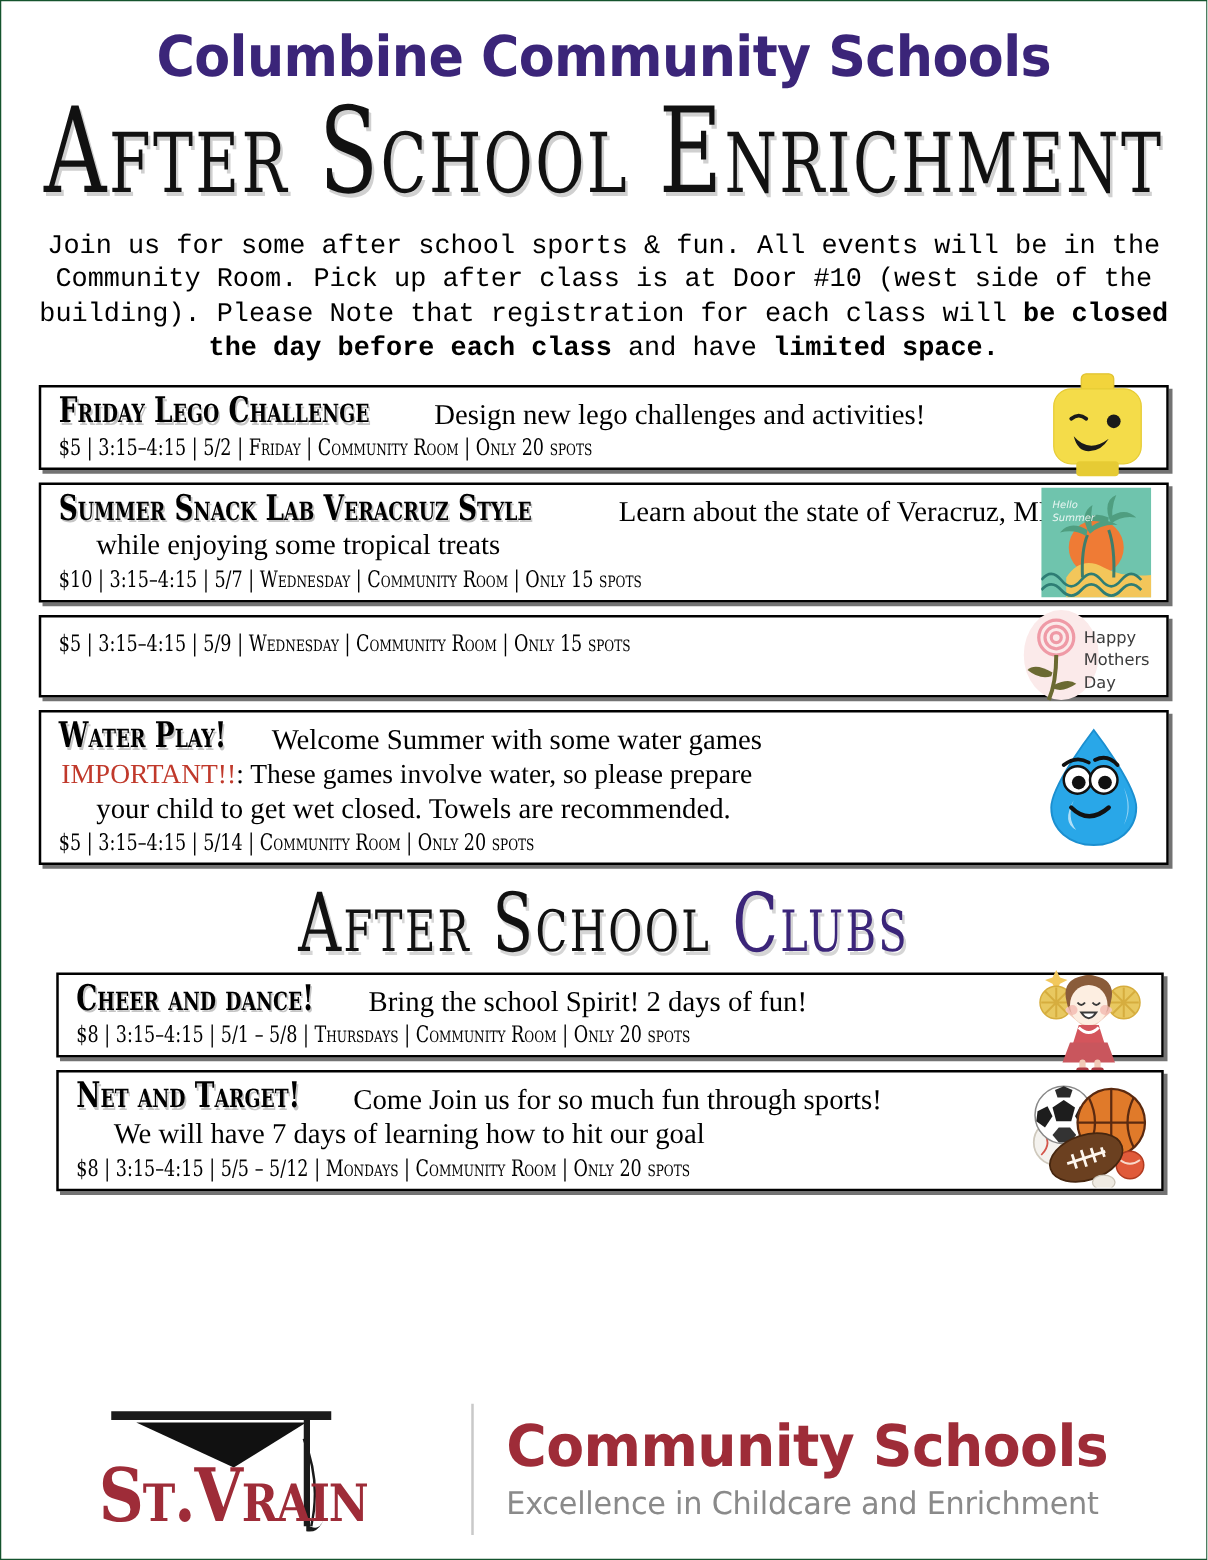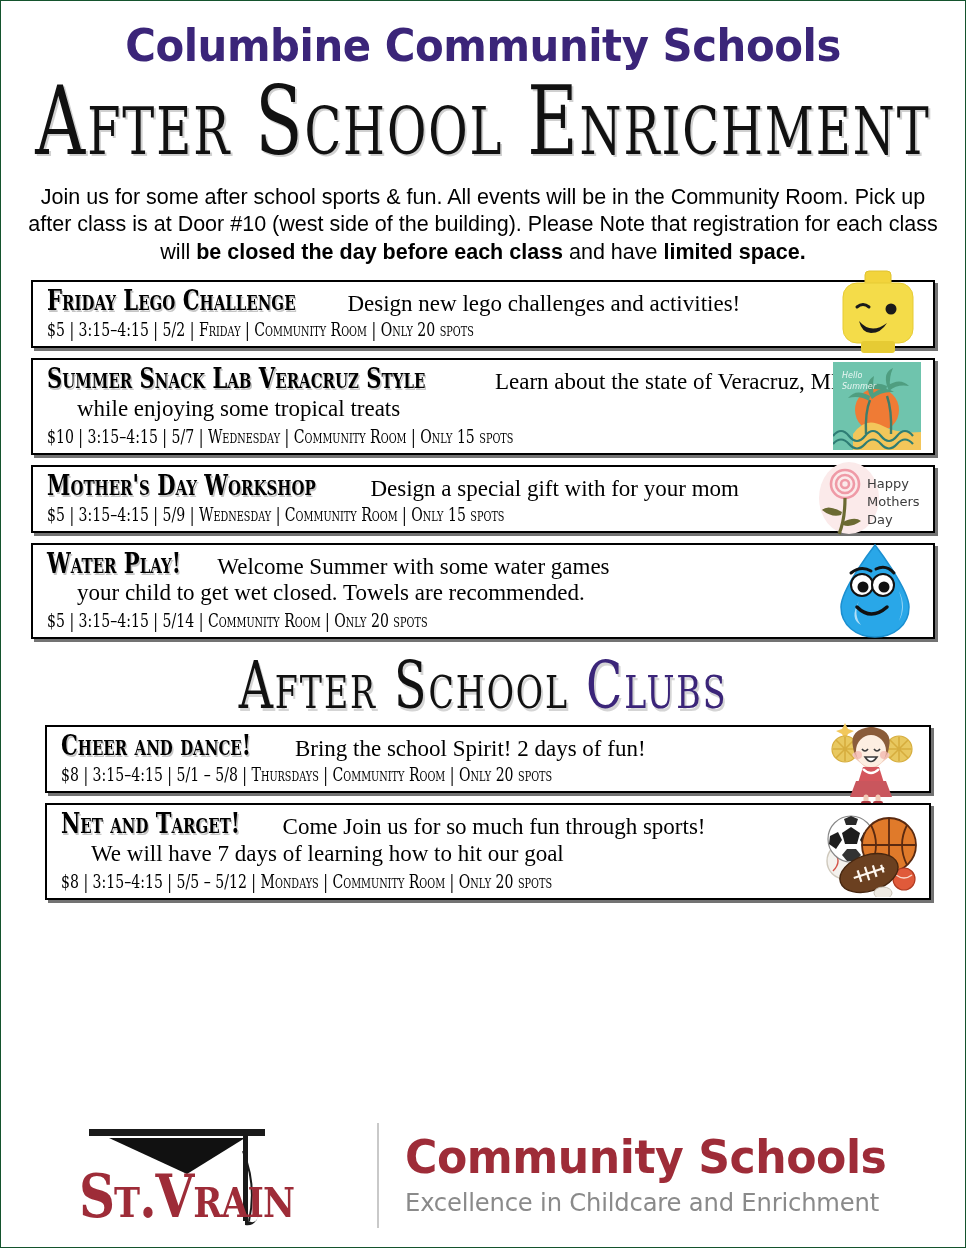--- a/index.html
+++ b/index.html
@@ -44,21 +44,21 @@
     letter-spacing: 2px;
     transform: scaleY(1.32) scaleX(0.96);
     transform-origin: center top;
     text-shadow: 2px 2px 0 rgba(150,150,150,0.45);
     font-variant: small-caps;
     white-space: nowrap;
   }
   .intro {
     margin: 36px 22px 0 22px;
     text-align: center;
-    font-family: Liberation Sans, sans-serif;
+    font-family: Liberation Mono, monospace;
     font-size: 21.5px;
     line-height: 1.28;
     color: #000000;
   }
   .intro b { font-weight: bold; }
 
   
   .cards {
     margin-top: 14px;
     padding: 0 30px 0 30px;
@@ -277,23 +277,20 @@
           <g fill="#ffffff" opacity="0.85" font-family="DejaVu Sans, sans-serif" font-size="8" font-style="italic">
             <text x="9" y="16">Hello</text>
             <text x="9" y="27">Summer</text>
           </g>
         </svg>
       </div>
     </div>
 
     <div class="card">
       <div class="card-body">
-        <span class="line1">
-          <span class="evt-title">Mother's Day Workshop</span><span class="evt-desc">Design a special gift with for your mom</span>
-        </span>
         <span class="evt-meta">$5 | 3:15–4:15 | 5/9 | Wednesday | Community Room | Only 15 spots</span>
       </div>
       <div class="card-icon">
         <svg width="112" height="78" viewBox="0 0 112 78">
           <ellipse cx="40" cy="38" rx="30" ry="36" fill="#fbeaea"></ellipse>
           <g fill="none" stroke="#ef9aa6" stroke-width="2.6">
             <circle cx="36" cy="24" r="4"></circle>
             <circle cx="36" cy="24" r="9"></circle>
             <circle cx="36" cy="24" r="14"></circle>
           </g>
@@ -307,20 +304,21 @@
           </g>
         </svg>
       </div>
     </div>
 
     <div class="card">
       <div class="card-body">
         <span class="line1">
           <span class="evt-title">Water Play!</span><span class="evt-desc">Welcome Summer with some water games</span>
         </span>
+        <span class="evt-important"><span class="flag">IMPORTANT!!</span><span>: These games involve water, so please prepare</span></span>
         <span class="evt-desc2"> your child to get wet closed. Towels are recommended.</span>
         <span class="evt-meta">$5 | 3:15–4:15 | 5/14 | Community Room | Only 20 spots</span>
       </div>
       <div class="card-icon">
         <svg width="92" height="100" viewBox="0 0 92 100">
           <path d="M46 4 C46 4 80 48 80 66 C80 84 65 96 46 96 C27 96 12 84 12 66 C12 48 46 4 46 4 Z" fill="#29a7e8"></path>
           <path d="M46 4 C46 4 80 48 80 66 C80 84 65 96 46 96 C27 96 12 84 12 66 C12 48 46 4 46 4 Z" fill="none" stroke="#1b8fd0" stroke-width="1.5"></path>
           <path d="M30 60 q-6 14 2 24 q-12 -6 -2 -24 z" fill="#bfe6fa" opacity="0.9"></path>
           <path d="M70 50 q6 16 0 30 q8 -14 0 -30 z" fill="#bfe6fa" opacity="0.7"></path>
           <circle cx="33" cy="44" r="11" fill="#ffffff" stroke="#111" stroke-width="2"></circle>

